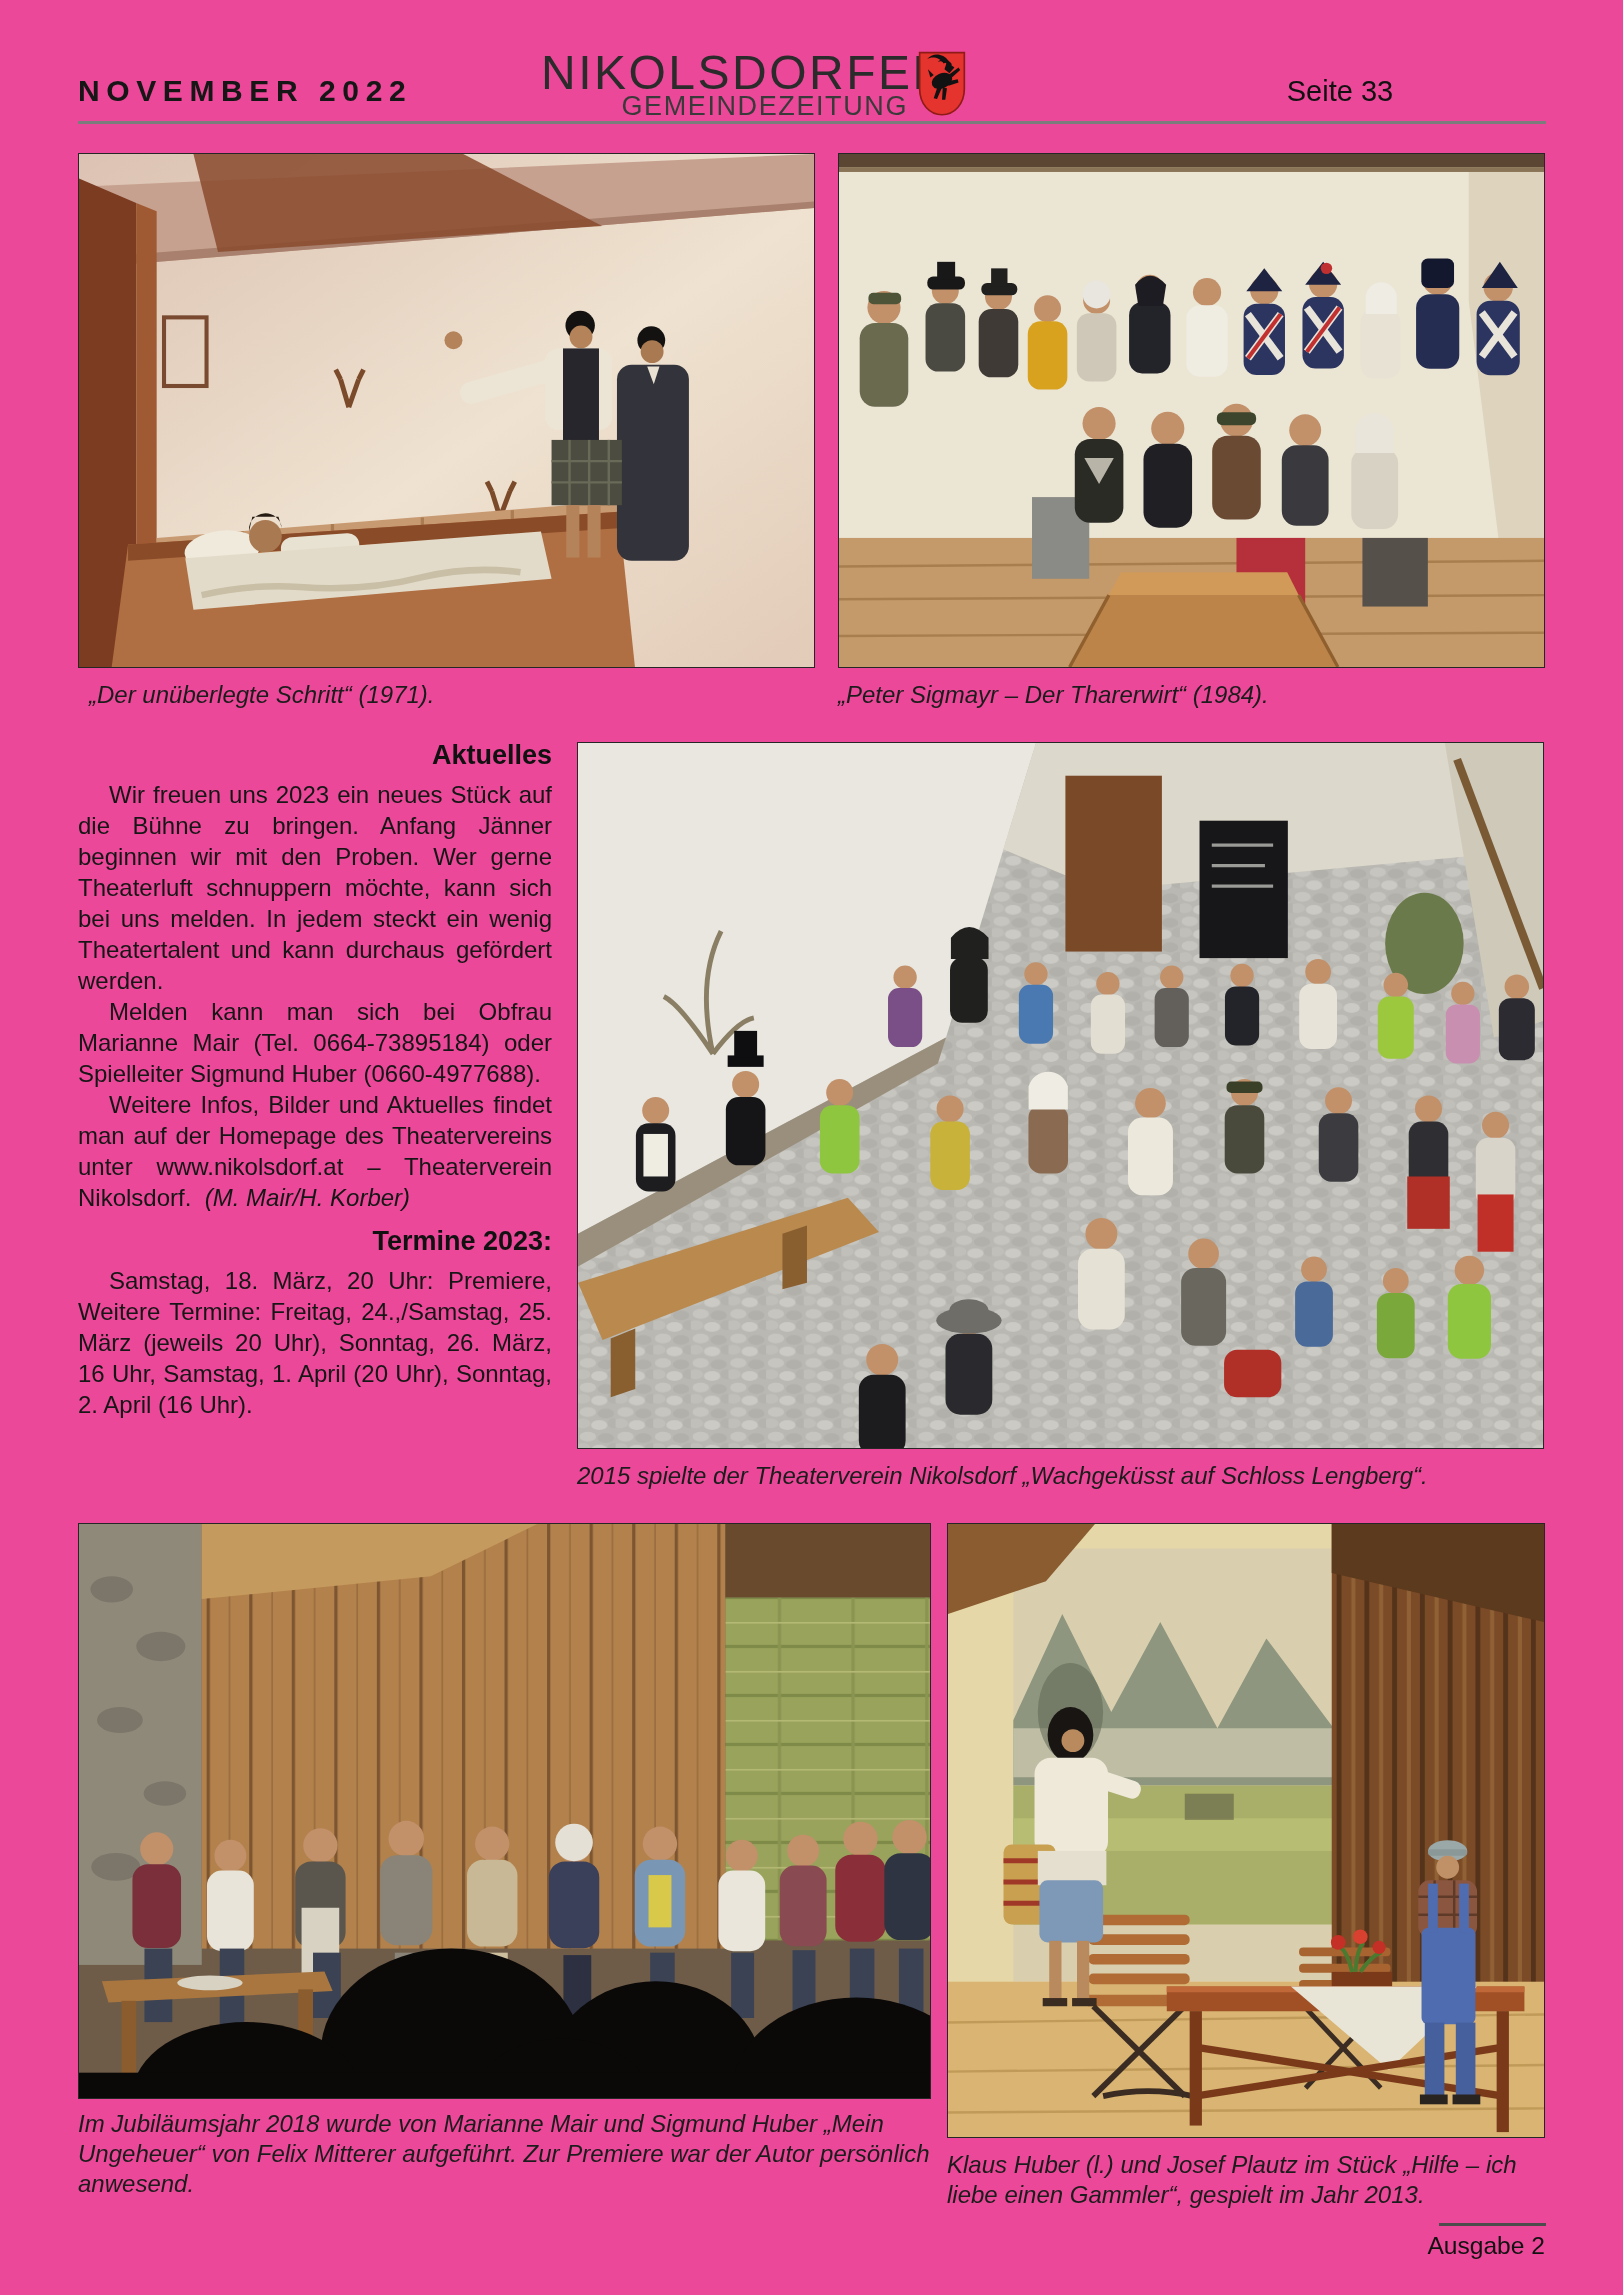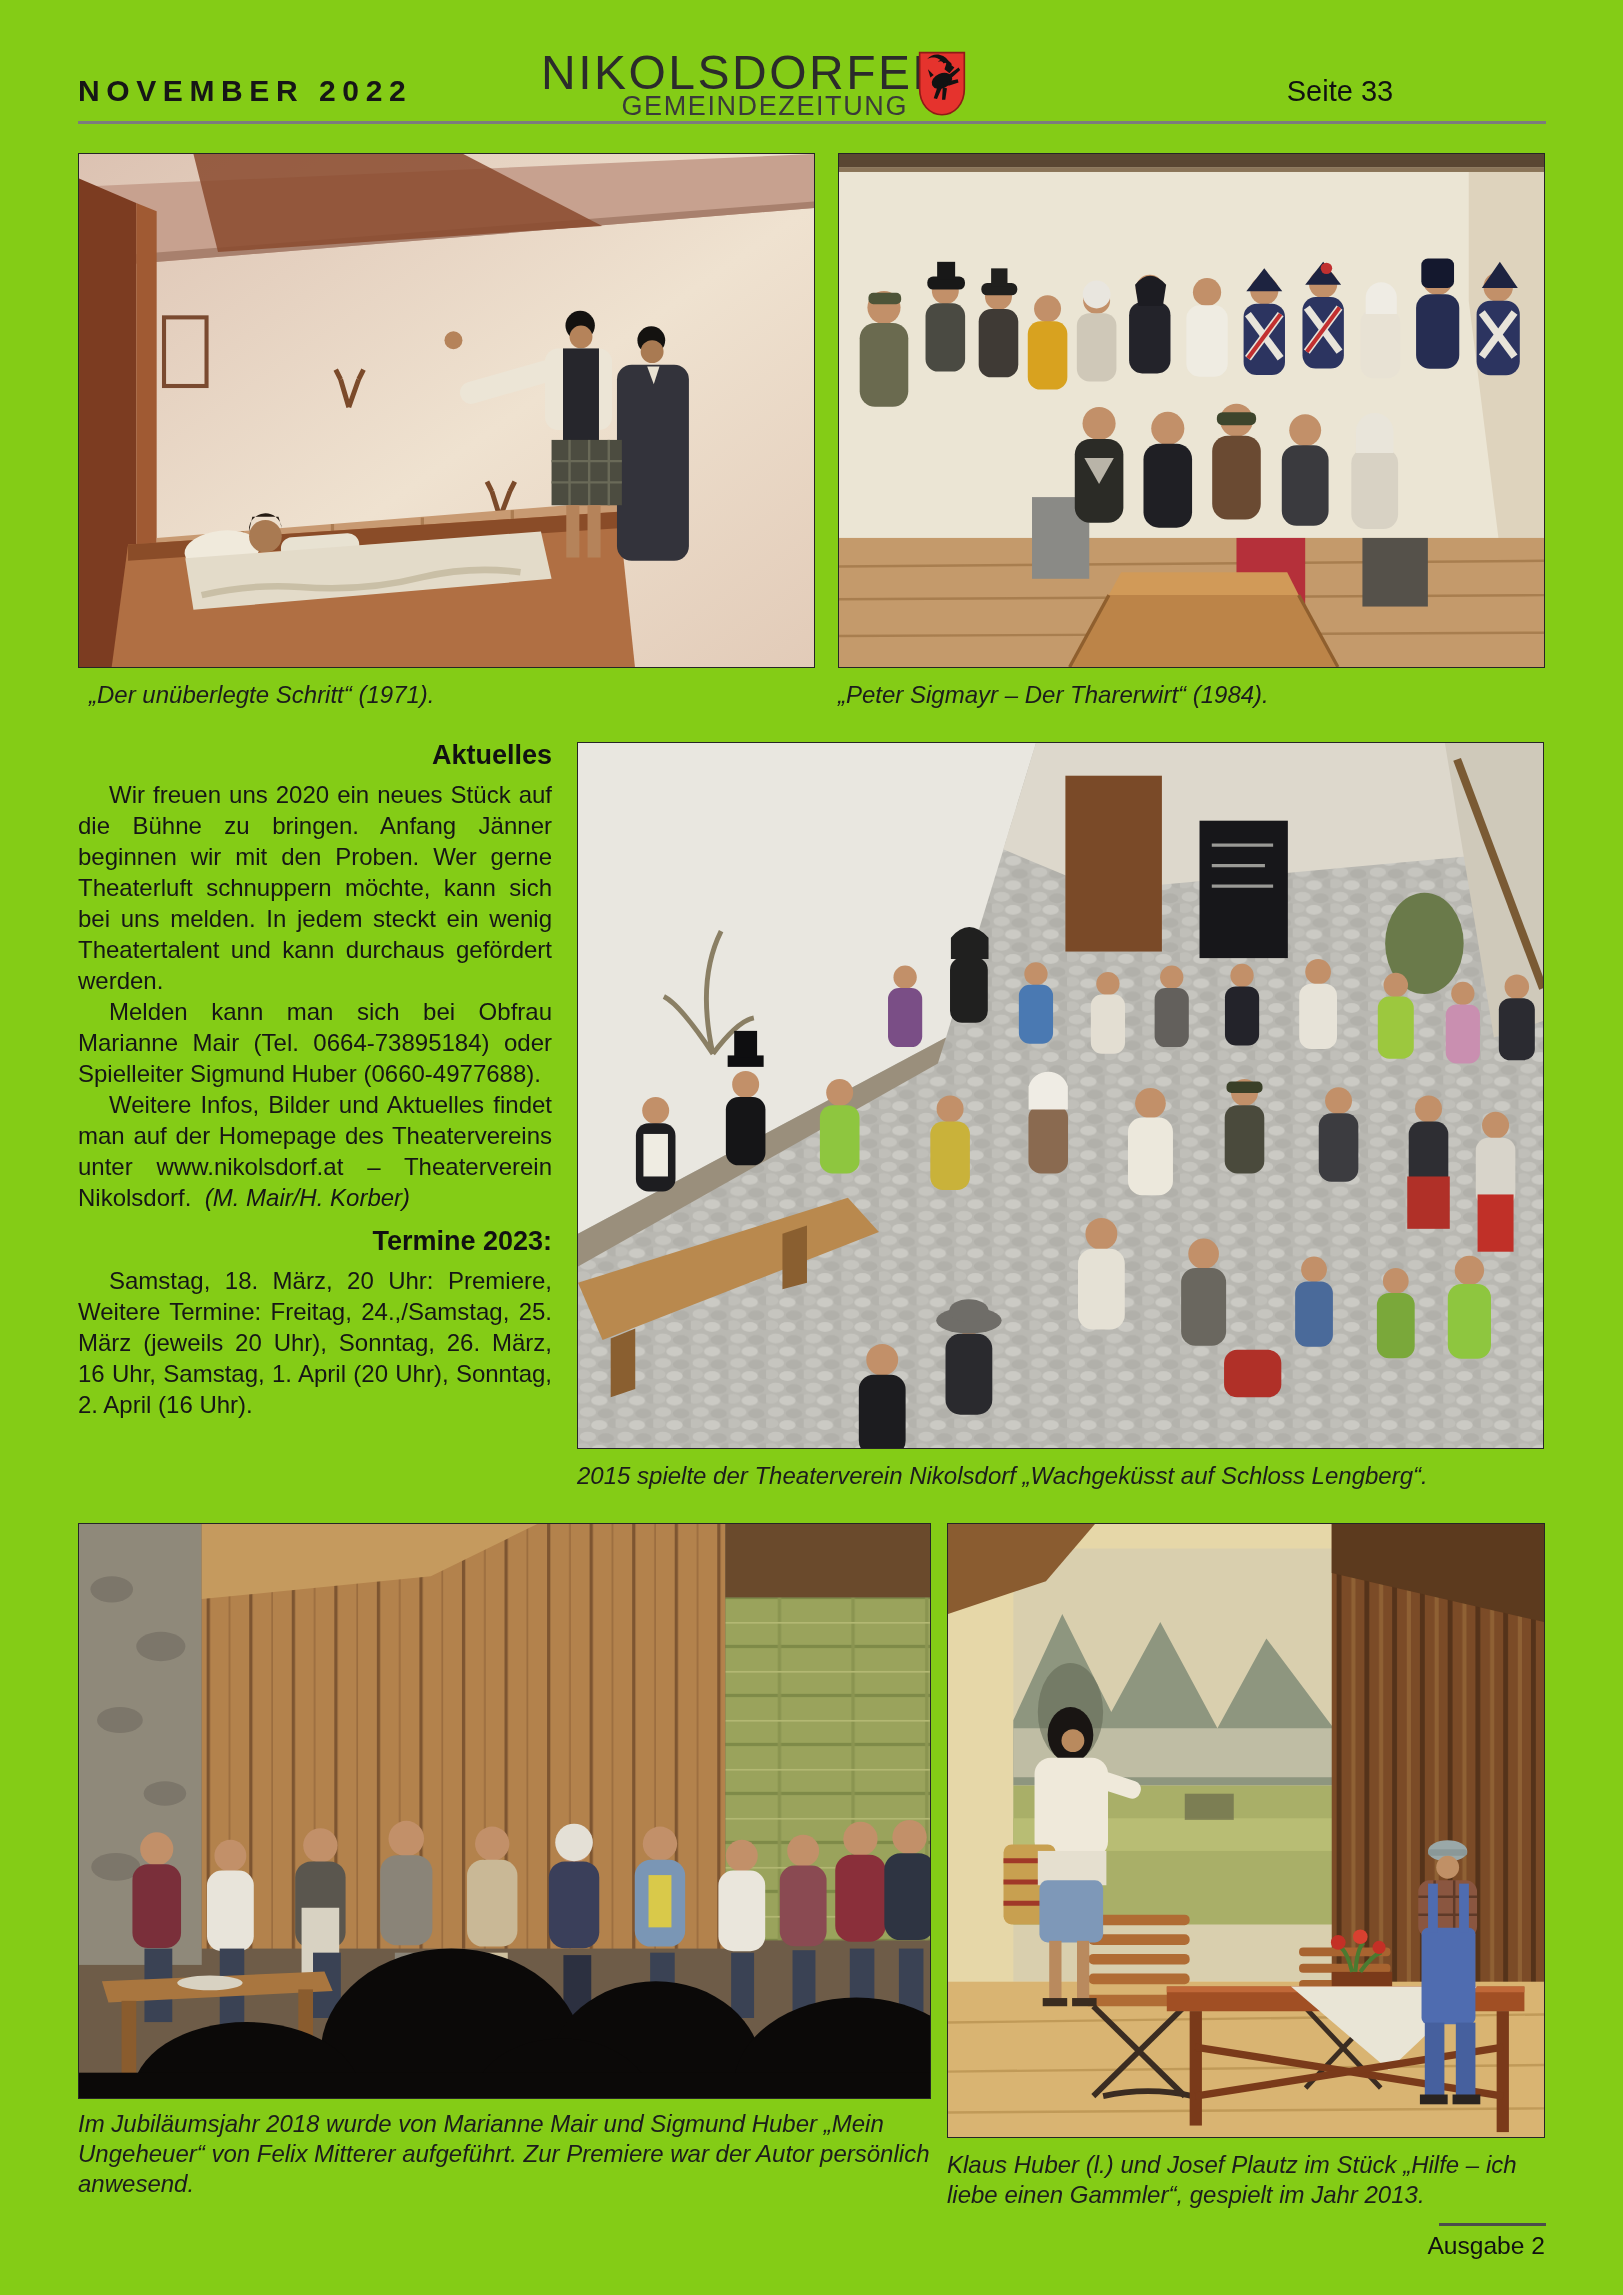--- a/index.html
+++ b/index.html
@@ -1,17 +1,17 @@
 <!DOCTYPE html>
 <html lang="de" style="font-size:13px"><head>
 <meta charset="utf-8">
 <style>
   html,body{margin:0;padding:0;background:#9a9a9a;}
   .page{
-    position:relative;width:1623px;height:2295px;background:#84cc16;
+    position:relative;width:1623px;height:2295px;background:#ec4899;
     font-family:"Liberation Sans",sans-serif;color:#1a1a1a;overflow:hidden;
     margin:0 auto;
   }
   .abs{position:absolute;}
   
   .month{left:78px;top:74px;font-size:30px;font-weight:bold;letter-spacing:6.6px;color:#161616;}
   .logo-block{left:541px;top:54px;width:367px;text-align:right;color:#2b2b2b;}
   .logo-line1{font-size:48px;line-height:38px;letter-spacing:2.5px;font-weight:normal;}
   .logo-line2{font-size:27px;line-height:29.5px;letter-spacing:1.6px;font-weight:normal;color:#3a3a3a;}
   .crest{left:918px;top:51px;width:48px;height:66px;}
@@ -224,21 +224,21 @@
       </g>
     </svg>
   </div>
 
   <div class="abs caption c1">„Der unüberlegte Schritt“ (1971).</div>
   <div class="abs caption c2">„Peter Sigmayr – Der Tharerwirt“ (1984).</div>
 
   <div class="abs column">
     <h2 class="colhead">Aktuelles</h2>
     <div class="bodytext">
-      <p class="para">Wir freuen uns 2020 ein neues Stück auf die Bühne zu bringen. Anfang Jänner beginnen wir mit den Proben. Wer gerne Theaterluft schnuppern möchte, kann sich bei uns melden. In jedem steckt ein wenig Theatertalent und kann durchaus gefördert werden.</p>
+      <p class="para">Wir freuen uns 2023 ein neues Stück auf die Bühne zu bringen. Anfang Jänner beginnen wir mit den Proben. Wer gerne Theaterluft schnuppern möchte, kann sich bei uns melden. In jedem steckt ein wenig Theatertalent und kann durchaus gefördert werden.</p>
       <p class="para">Melden kann man sich bei Obfrau Marianne Mair (Tel. 0664-73895184) oder Spielleiter Sigmund Huber (0660-4977688).</p>
       <p class="para"><span>Weitere Infos, Bilder und Aktuelles findet man auf der Homepage des Theatervereins unter www.nikolsdorf.at – Theaterverein Nikolsdorf.</span>&nbsp; <span class="credit">(M. Mair/H. Korber)</span></p>
     </div>
     <h2 class="colhead colhead2">Termine 2023:</h2>
     <div class="bodytext">
       <p class="para">Samstag, 18. März, 20 Uhr: Premiere, Weitere Termine: Freitag, 24.,/Samstag, 25. März (jeweils 20 Uhr), Sonntag, 26. März, 16 Uhr, Samstag, 1. April (20 Uhr), Sonntag, 2. April (16 Uhr).</p>
     </div>
   </div>
 
   <div class="abs photo p3">

